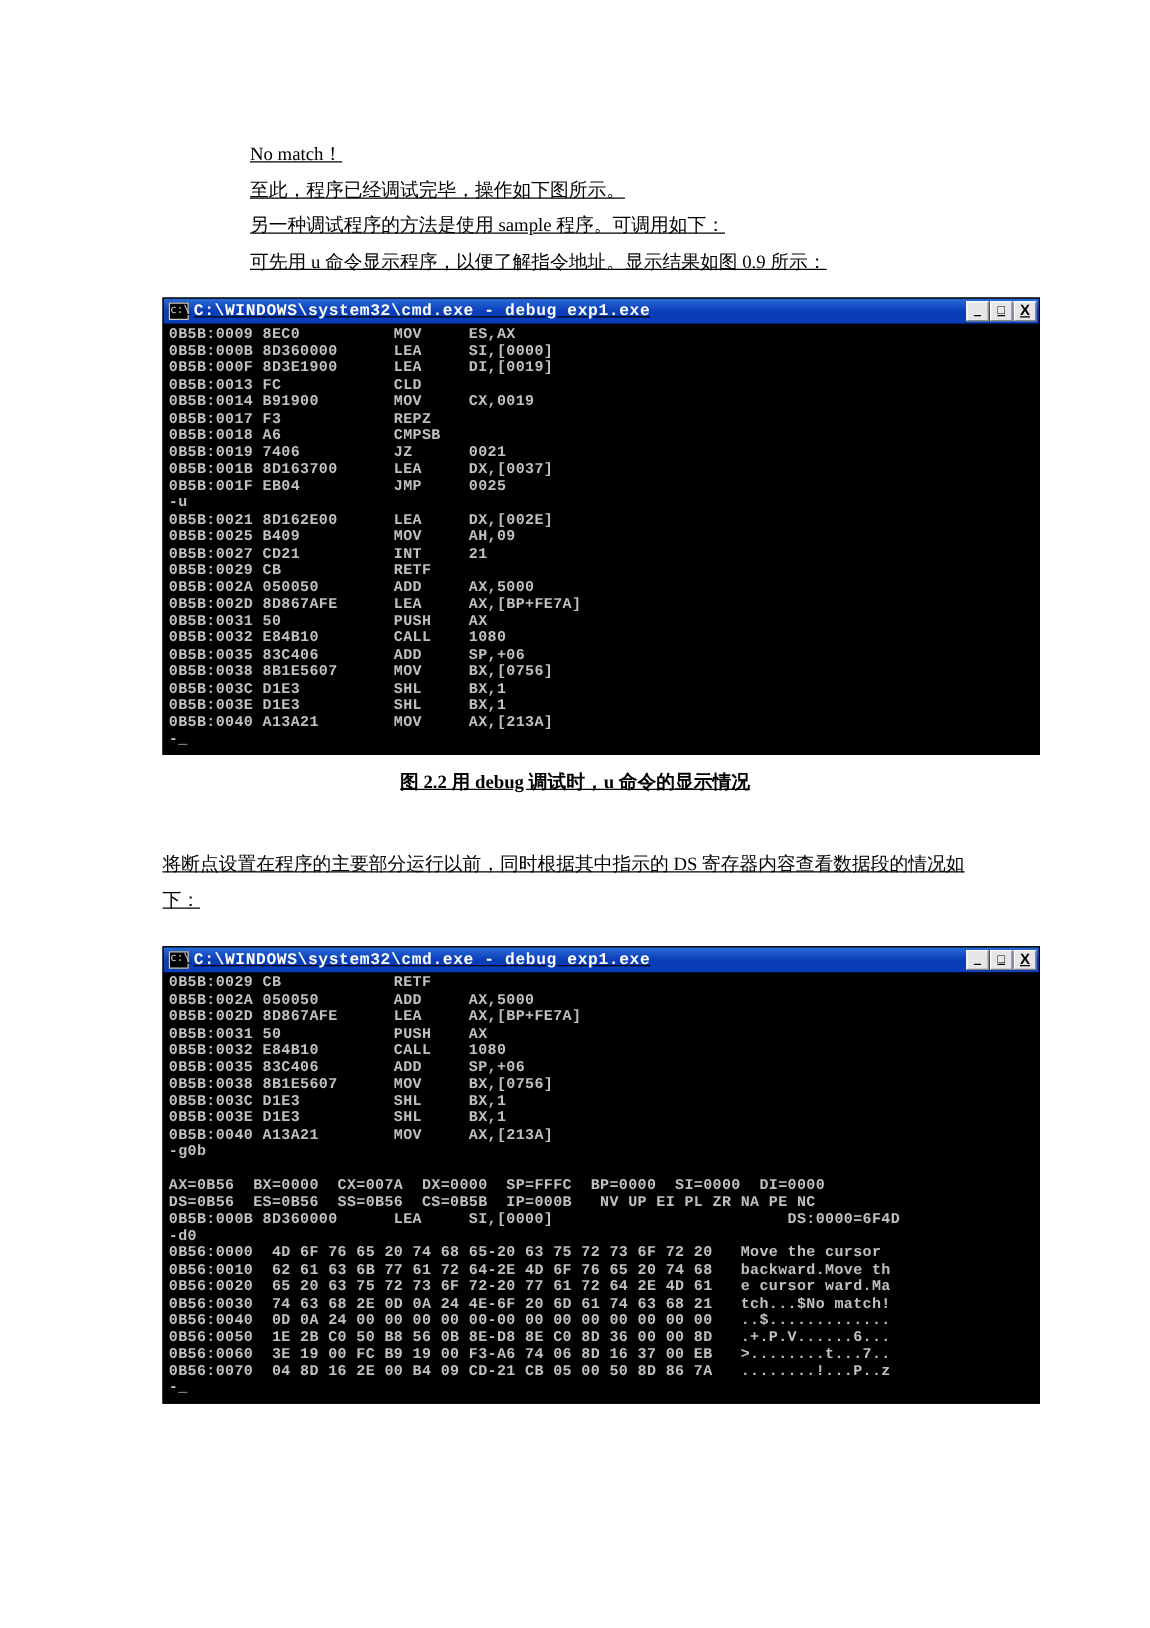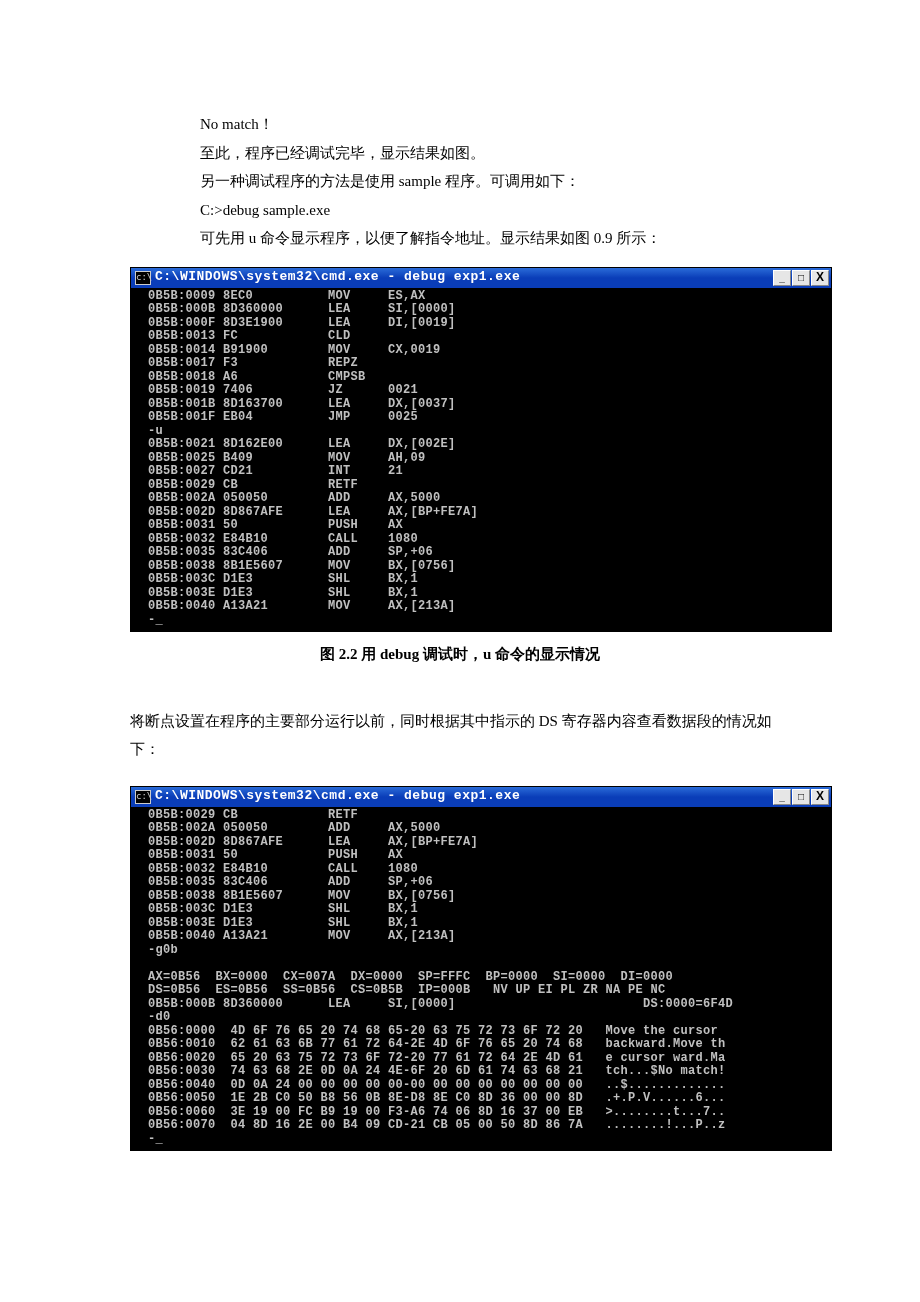--- a/index.html
+++ b/index.html
@@ -9,20 +9,21 @@
     font-family: "SimSun", "宋体", serif;
     font-size: 15px;
     color: #000;
     line-height: 1.9;
   }
   .page {
     width: 920px;
     min-height: 1302px;
     box-sizing: border-box;
     padding: 110px 130px 60px 130px;
+    text-decoration: underline;
   }
   .body-text {
     margin: 0 0 0 70px;
   }
   .body-text p {
     margin: 0;
   }
   .terminal-wrap {
     margin: 14px 0 6px 0;
   }
@@ -82,21 +83,21 @@
     color: #000;
     box-sizing: border-box;
   }
   .term-btn.close { font-size: 12px; line-height: 12px; }
   .term-body {
     background: #000;
     color: #c0c0c0;
     font-family: "Lucida Console", "Courier New", monospace;
     font-size: 12px;
     line-height: 13.5px;
-    padding: 2px 4px 4px 17px;
+    padding: 2px 4px 4px 4px;
     white-space: pre;
     font-weight: bold;
     letter-spacing: 0.3px;
   }
   .fig-caption {
     text-align: center;
     font-family: "SimSun", "宋体", serif;
     font-weight: bold;
     font-size: 15px;
     margin: 8px 0 38px 0;
@@ -105,23 +106,22 @@
     margin: 0 0 22px 0;
   }
 </style>
 </head>
 <body>
 
 <div class="page">
 
   <div class="body-text">
     <p>No match！</p>
-    <p>至此，程序已经调试完毕，显示结果如图。</p>
+    <p>至此，程序已经调试完毕，操作如下图所示。</p>
     <p>另一种调试程序的方法是使用 sample 程序。可调用如下：</p>
-    <p>C:&gt;debug sample.exe</p>
     <p>可先用 u 命令显示程序，以便了解指令地址。显示结果如图 0.9 所示：</p>
   </div>
 
   <div class="terminal-wrap">
     <div class="term-window">
       <div class="term-titlebar">
         <div class="term-titlebar-left">
           <span class="term-icon">c:\</span>
           <span class="term-title">C:\WINDOWS\system32\cmd.exe - debug exp1.exe</span>
         </div>

